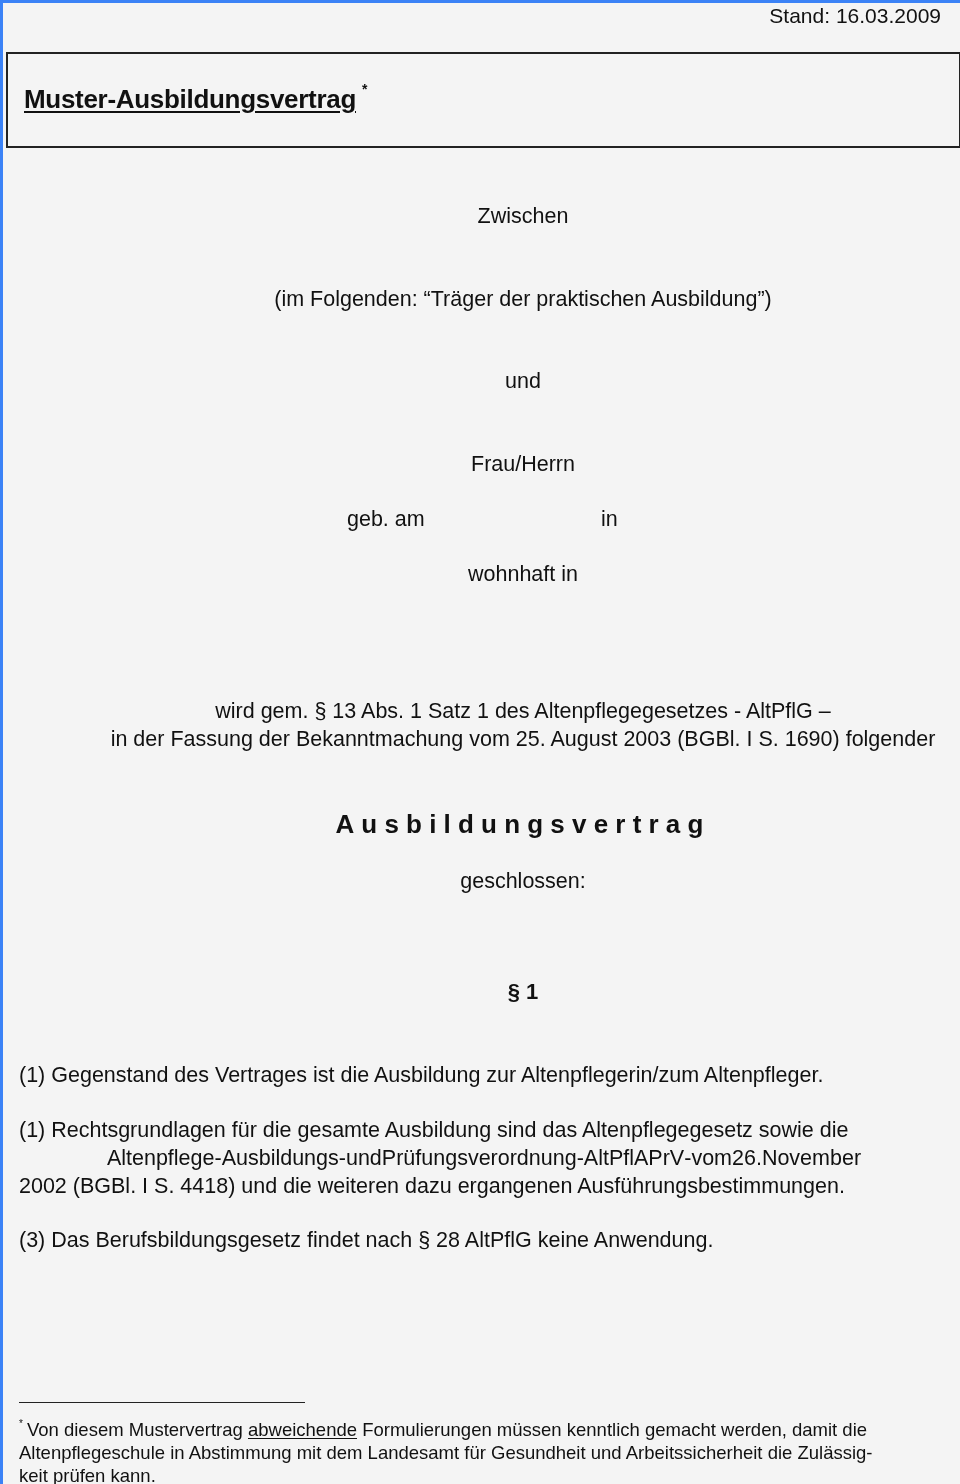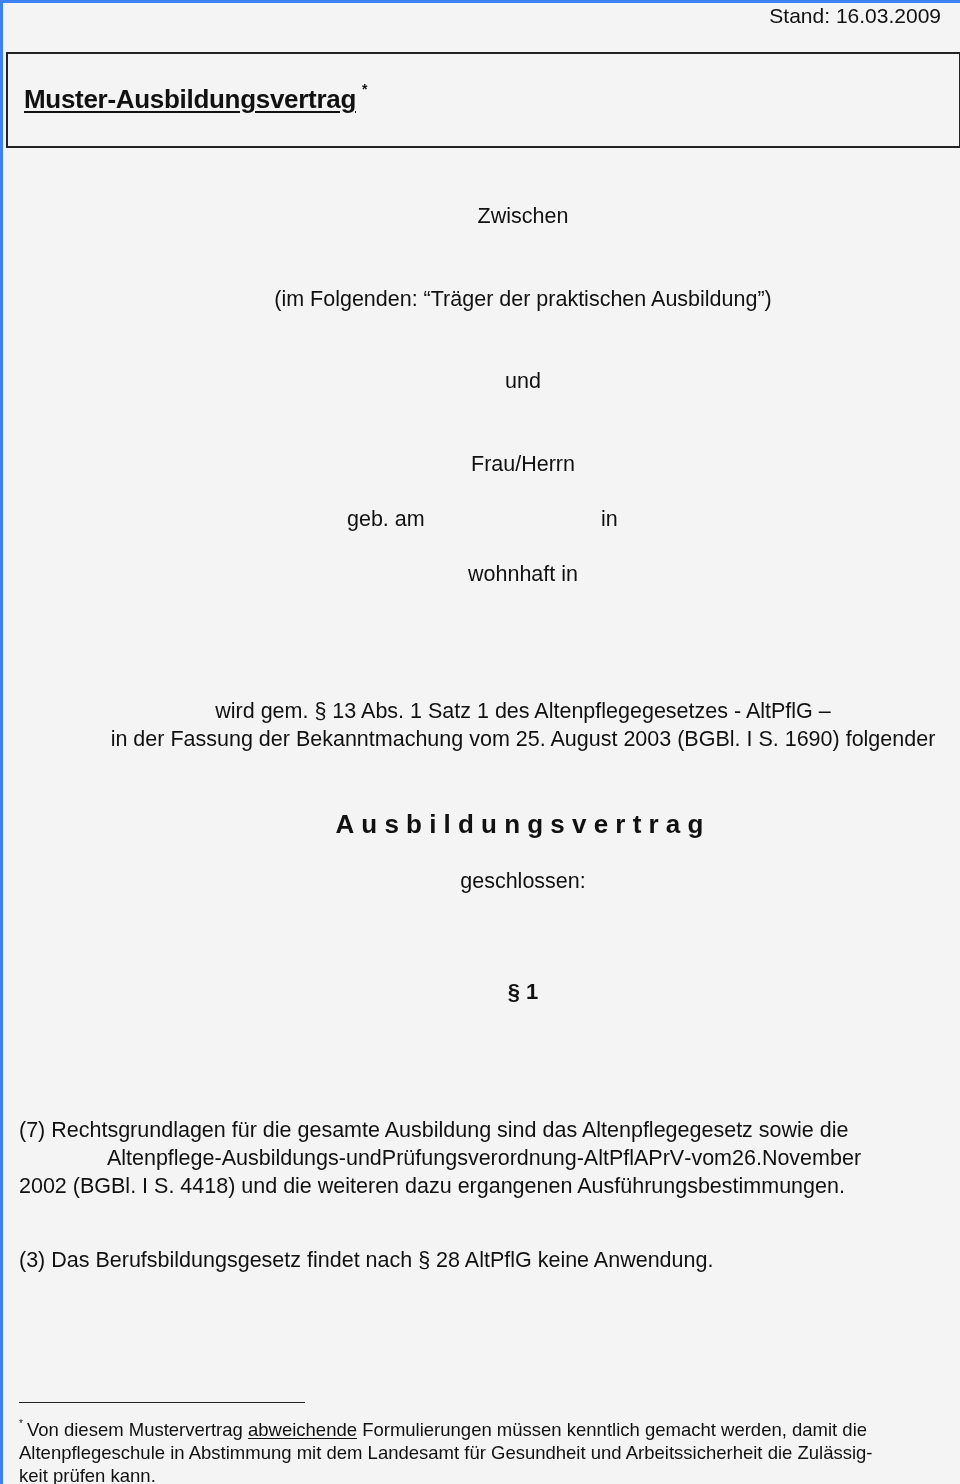--- a/index.html
+++ b/index.html
@@ -110,38 +110,41 @@
   <div class="abs center body-line" style="top:557px;">wohnhaft in</div>
 
   <div class="abs center body-line" style="top:694px;">wird gem. § 13 Abs. 1 Satz 1 des Altenpflegegesetzes - AltPflG –</div>
   <div class="abs center body-line" style="top:722px;">in der Fassung der Bekanntmachung vom 25. August 2003 (BGBl. I S. 1690) folgender</div>
 
   <div class="abs center spaced" style="top:806px;">Ausbildungsvertrag</div>
   <div class="abs center body-line" style="top:864px;">geschlossen:</div>
 
   <div class="abs center para-heading" style="top:975px;">§ 1</div>
 
+  <div class="para" style="top:1058px;">
+    <span class="line">(1) Gegenstand des Vertrages ist die Ausbildung zur Altenpflegerin/zum Altenpfleger.</span>
+  </div>
 
   <div class="para" style="top:1113px;">
-    <span class="line">(7) Rechtsgrundlagen für die gesamte Ausbildung sind das Altenpflegegesetz sowie die</span>
+    <span class="line">(1) Rechtsgrundlagen für die gesamte Ausbildung sind das Altenpflegegesetz sowie die</span>
     <span class="justify-line">
       <span>Altenpflege-Ausbildungs-</span>
       <span>und</span>
       <span>Prüfungsverordnung</span>
       <span>-</span>
       <span>AltPflAPrV</span>
       <span>-</span>
       <span>vom</span>
       <span>26.</span>
       <span>November</span>
     </span>
     <span class="line">2002 (BGBl. I S. 4418) und die weiteren dazu ergangenen Ausführungsbestimmungen.</span>
   </div>
 
-  <div class="para" style="top:1223px;margin-top:20px;">
+  <div class="para" style="top:1223px;">
     <span class="line">(3) Das Berufsbildungsgesetz findet nach § 28 AltPflG keine Anwendung.</span>
   </div>
 
   <div class="fn-rule"></div>
 
   <div class="footnote">
     <span class="line"><sup>*</sup><span>Von diesem Mustervertrag </span><u>abweichende</u><span> Formulierungen müssen kenntlich gemacht werden, damit die</span></span>
     <span class="line">Altenpflegeschule in Abstimmung mit dem Landesamt für Gesundheit und Arbeitssicherheit die Zulässig-</span>
     <span class="line">keit prüfen kann.</span>
   </div>

